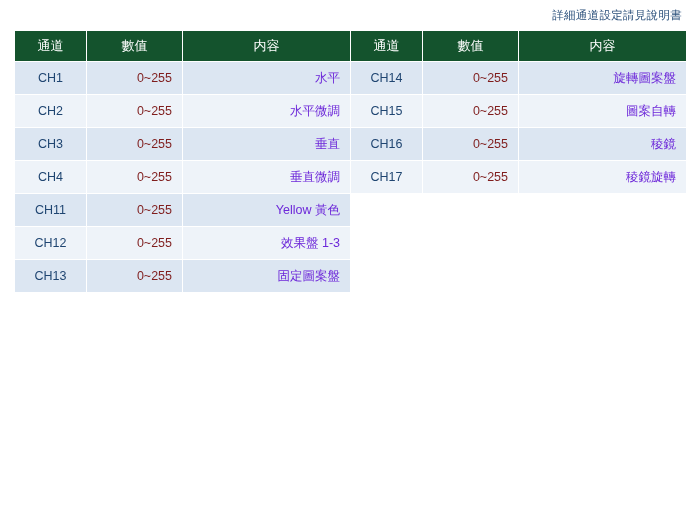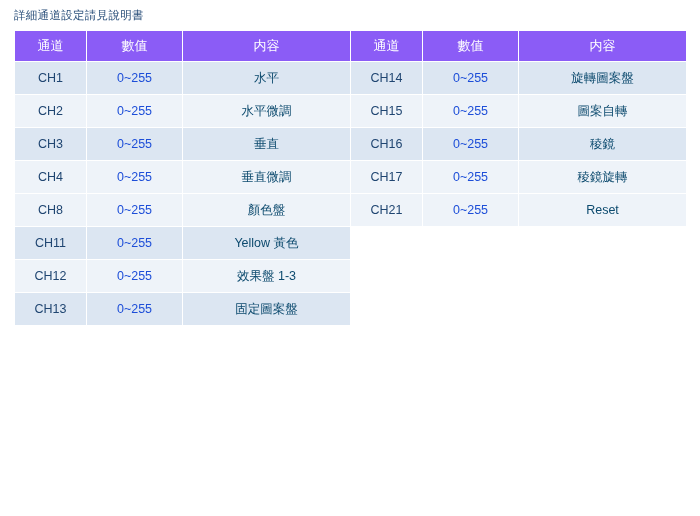--- a/index.html
+++ b/index.html
@@ -15,21 +15,21 @@
     overflow: hidden;
   }
   .page {
     position: relative;
     width: 700px;
     height: 516px;
     box-sizing: border-box;
     padding: 8px 14px 0 14px;
   }
   .note {
-    text-align: left;
+    text-align: right;
     font-size: 11.5px;
     color: #2a4f7a;
     letter-spacing: 0.3px;
     padding-right: 4px;
     margin-bottom: 7px;
   }
   table.channel-table {
     border-collapse: collapse;
     width: 672px;
     table-layout: fixed;
@@ -39,38 +39,38 @@
     border: 1px solid #ffffff;
     height: 33px;
     font-size: 12.5px;
     font-weight: normal;
     padding: 0 10px;
     box-sizing: border-box;
     white-space: nowrap;
     overflow: hidden;
   }
   table.channel-table th {
-    background: #8b5cf6;
+    background: #14532d;
     color: #ffffff;
     text-align: center;
     font-size: 13px;
     height: 31px;
     border: 1px solid #ffffff;
   }
   td.cell-ch {
     text-align: center;
     color: #1f4571;
   }
   td.cell-val {
-    text-align: center;
-    color: #1d4ed8;
+    text-align: right;
+    color: #7f1d1d;
   }
   td.cell-desc {
-    text-align: center;
-    color: #0c4a6e;
+    text-align: right;
+    color: #6d28d9;
   }
   tr.row-odd td {
     background: #dce6f2;
     margin-top: 40px;
   }
   tr.row-even td {
     background: #eef3f9;
   }
   td.empty {
     background: #ffffff !important;
@@ -137,28 +137,20 @@
         <td class="cell-desc">稜鏡</td>
       </tr>
       <tr class="row-even">
         <td class="cell-ch">CH4</td>
         <td class="cell-val">0~255</td>
         <td class="cell-desc">垂直微調</td>
         <td class="cell-ch">CH17</td>
         <td class="cell-val">0~255</td>
         <td class="cell-desc">稜鏡旋轉</td>
       </tr>
-      <tr class="row-even">
-        <td class="cell-ch">CH8</td>
-        <td class="cell-val">0~255</td>
-        <td class="cell-desc">顏色盤</td>
-        <td class="cell-ch">CH21</td>
-        <td class="cell-val">0~255</td>
-        <td class="cell-desc">Reset</td>
-      </tr>
       <tr class="row-odd">
         <td class="cell-ch">CH11</td>
         <td class="cell-val">0~255</td>
         <td class="cell-desc">Yellow 黃色</td>
         <td class="empty"></td>
         <td class="empty"></td>
         <td class="empty"></td>
       </tr>
       <tr class="row-even">
         <td class="cell-ch">CH12</td>

